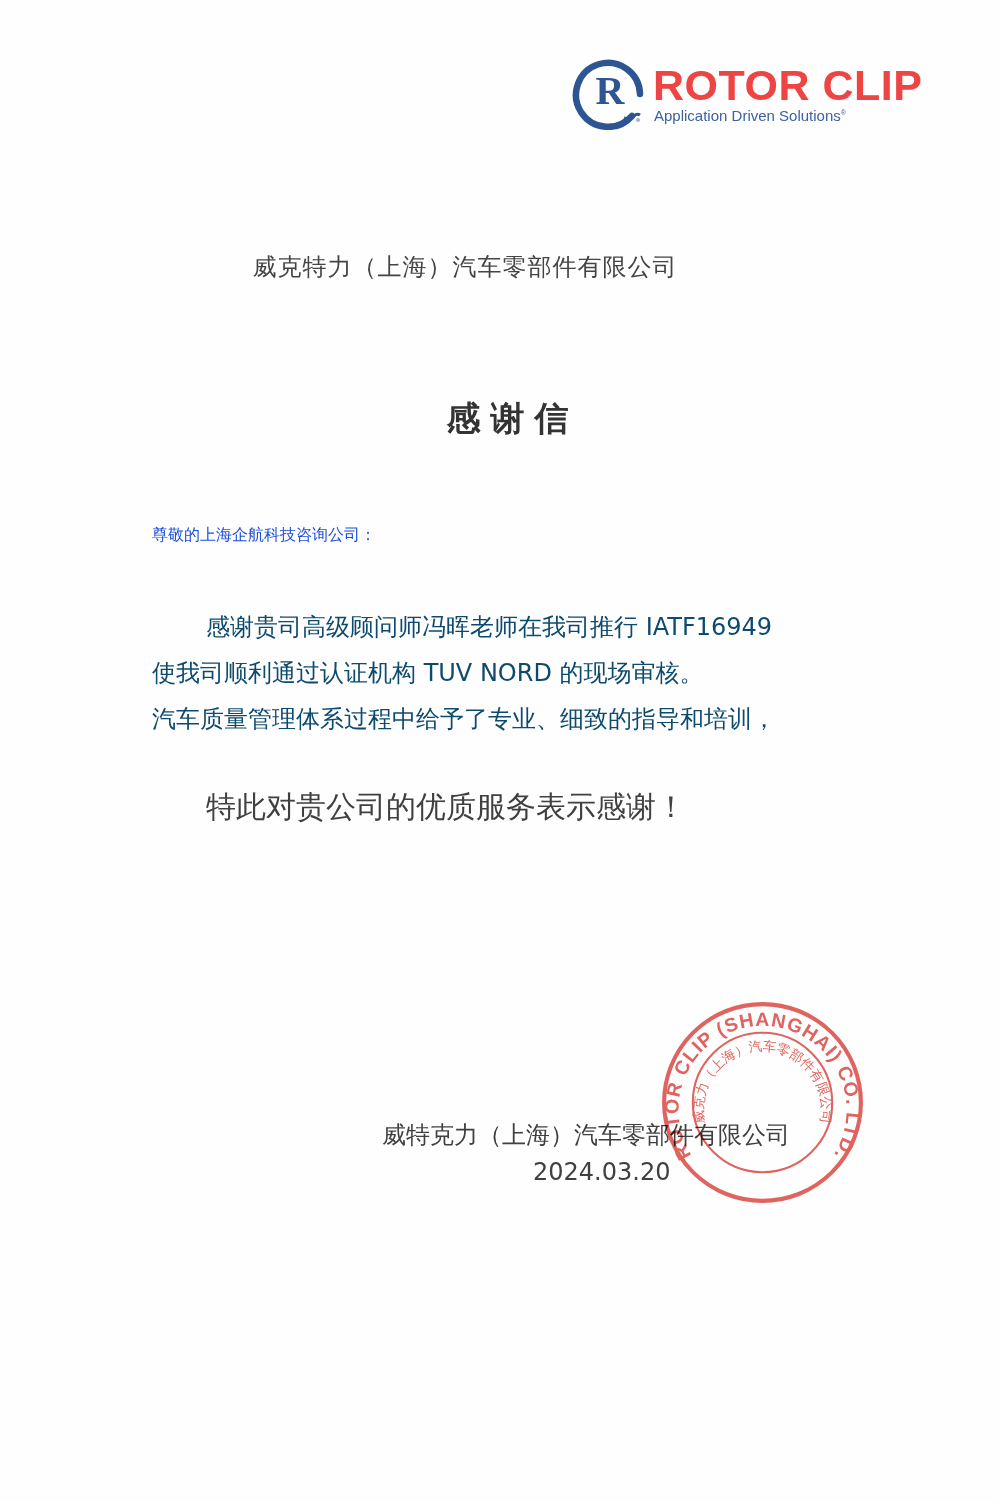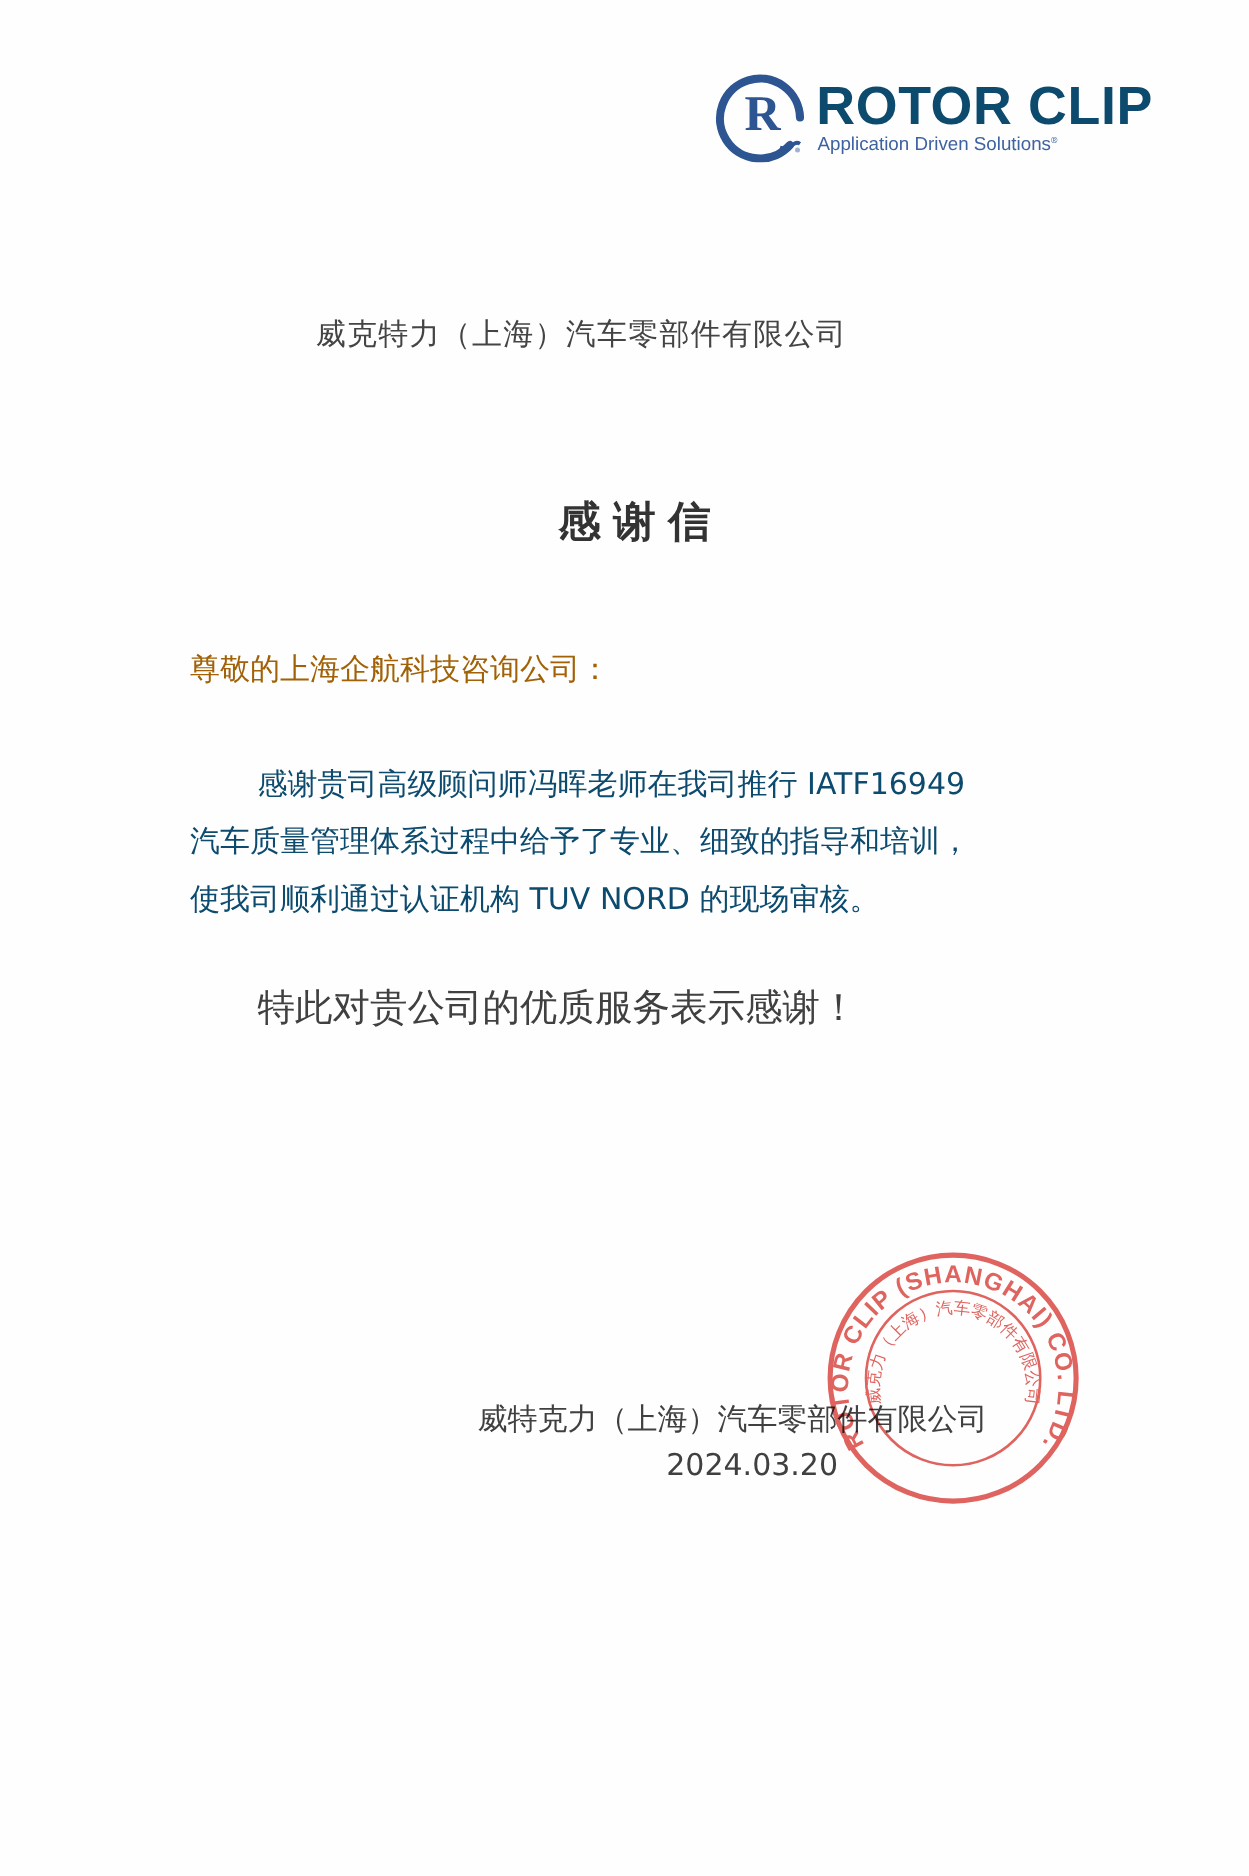--- a/index.html
+++ b/index.html
@@ -38,21 +38,21 @@
     }
     .logo-brand {
       position: absolute;
       left: 83px;
       top: 14px;
       font-family: "Liberation Sans", sans-serif;
       font-weight: bold;
       font-size: 43px;
       letter-spacing: 0.5px;
       line-height: 46px;
-      color: #0c4a6e;
+      color: #ef4444;
       white-space: nowrap;
     }
     .logo-tagline {
       position: absolute;
       left: 84px;
       top: 59px;
       font-family: "Liberation Sans", sans-serif;
       font-size: 15px;
       color: #3d62a0;
       white-space: nowrap;
@@ -94,23 +94,23 @@
       line-height: 48px;
       color: #333;
       letter-spacing: 10px;
       padding-left: 26px;
       box-sizing: border-box;
     }
     .salutation {
       position: absolute;
       left: 152px;
       top: 515px;
-      font-size: 24px;
-      line-height: 40px;
-      color: #a16207;
+      font-size: 16px;
+      line-height: 40px;
+      color: #1d4ed8;
     }
     .body-para {
       position: absolute;
       left: 152px;
       top: 604px;
       width: 720px;
       font-size: 24px;
       line-height: 46px;
       color: #0c4a6e;
     }
@@ -176,22 +176,22 @@
   </div>
 
   <div class="company-heading">威克特力（上海）汽车零部件有限公司</div>
 
   <div class="letter-title">感谢信</div>
 
   <div class="salutation">尊敬的上海企航科技咨询公司：</div>
 
   <div class="body-para">
     <span class="line indent">感谢贵司高级顾问师冯晖老师在我司推行 IATF16949</span>
+    <span class="line">使我司顺利通过认证机构 TUV NORD 的现场审核。</span>
     <span class="line">汽车质量管理体系过程中给予了专业、细致的指导和培训，</span>
-    <span class="line">使我司顺利通过认证机构 TUV NORD 的现场审核。</span>
   </div>
 
   <div class="closing">特此对贵公司的优质服务表示感谢！</div>
 
   <div class="signature-company">威特克力（上海）汽车零部件有限公司</div>
   <div class="signature-date">2024.03.20</div>
 
   <svg class="stamp" viewBox="0 0 200 200">
     <defs>
       <path id="outerArc" d="M 30 150 A 82 82 0 1 1 170 150"></path>

